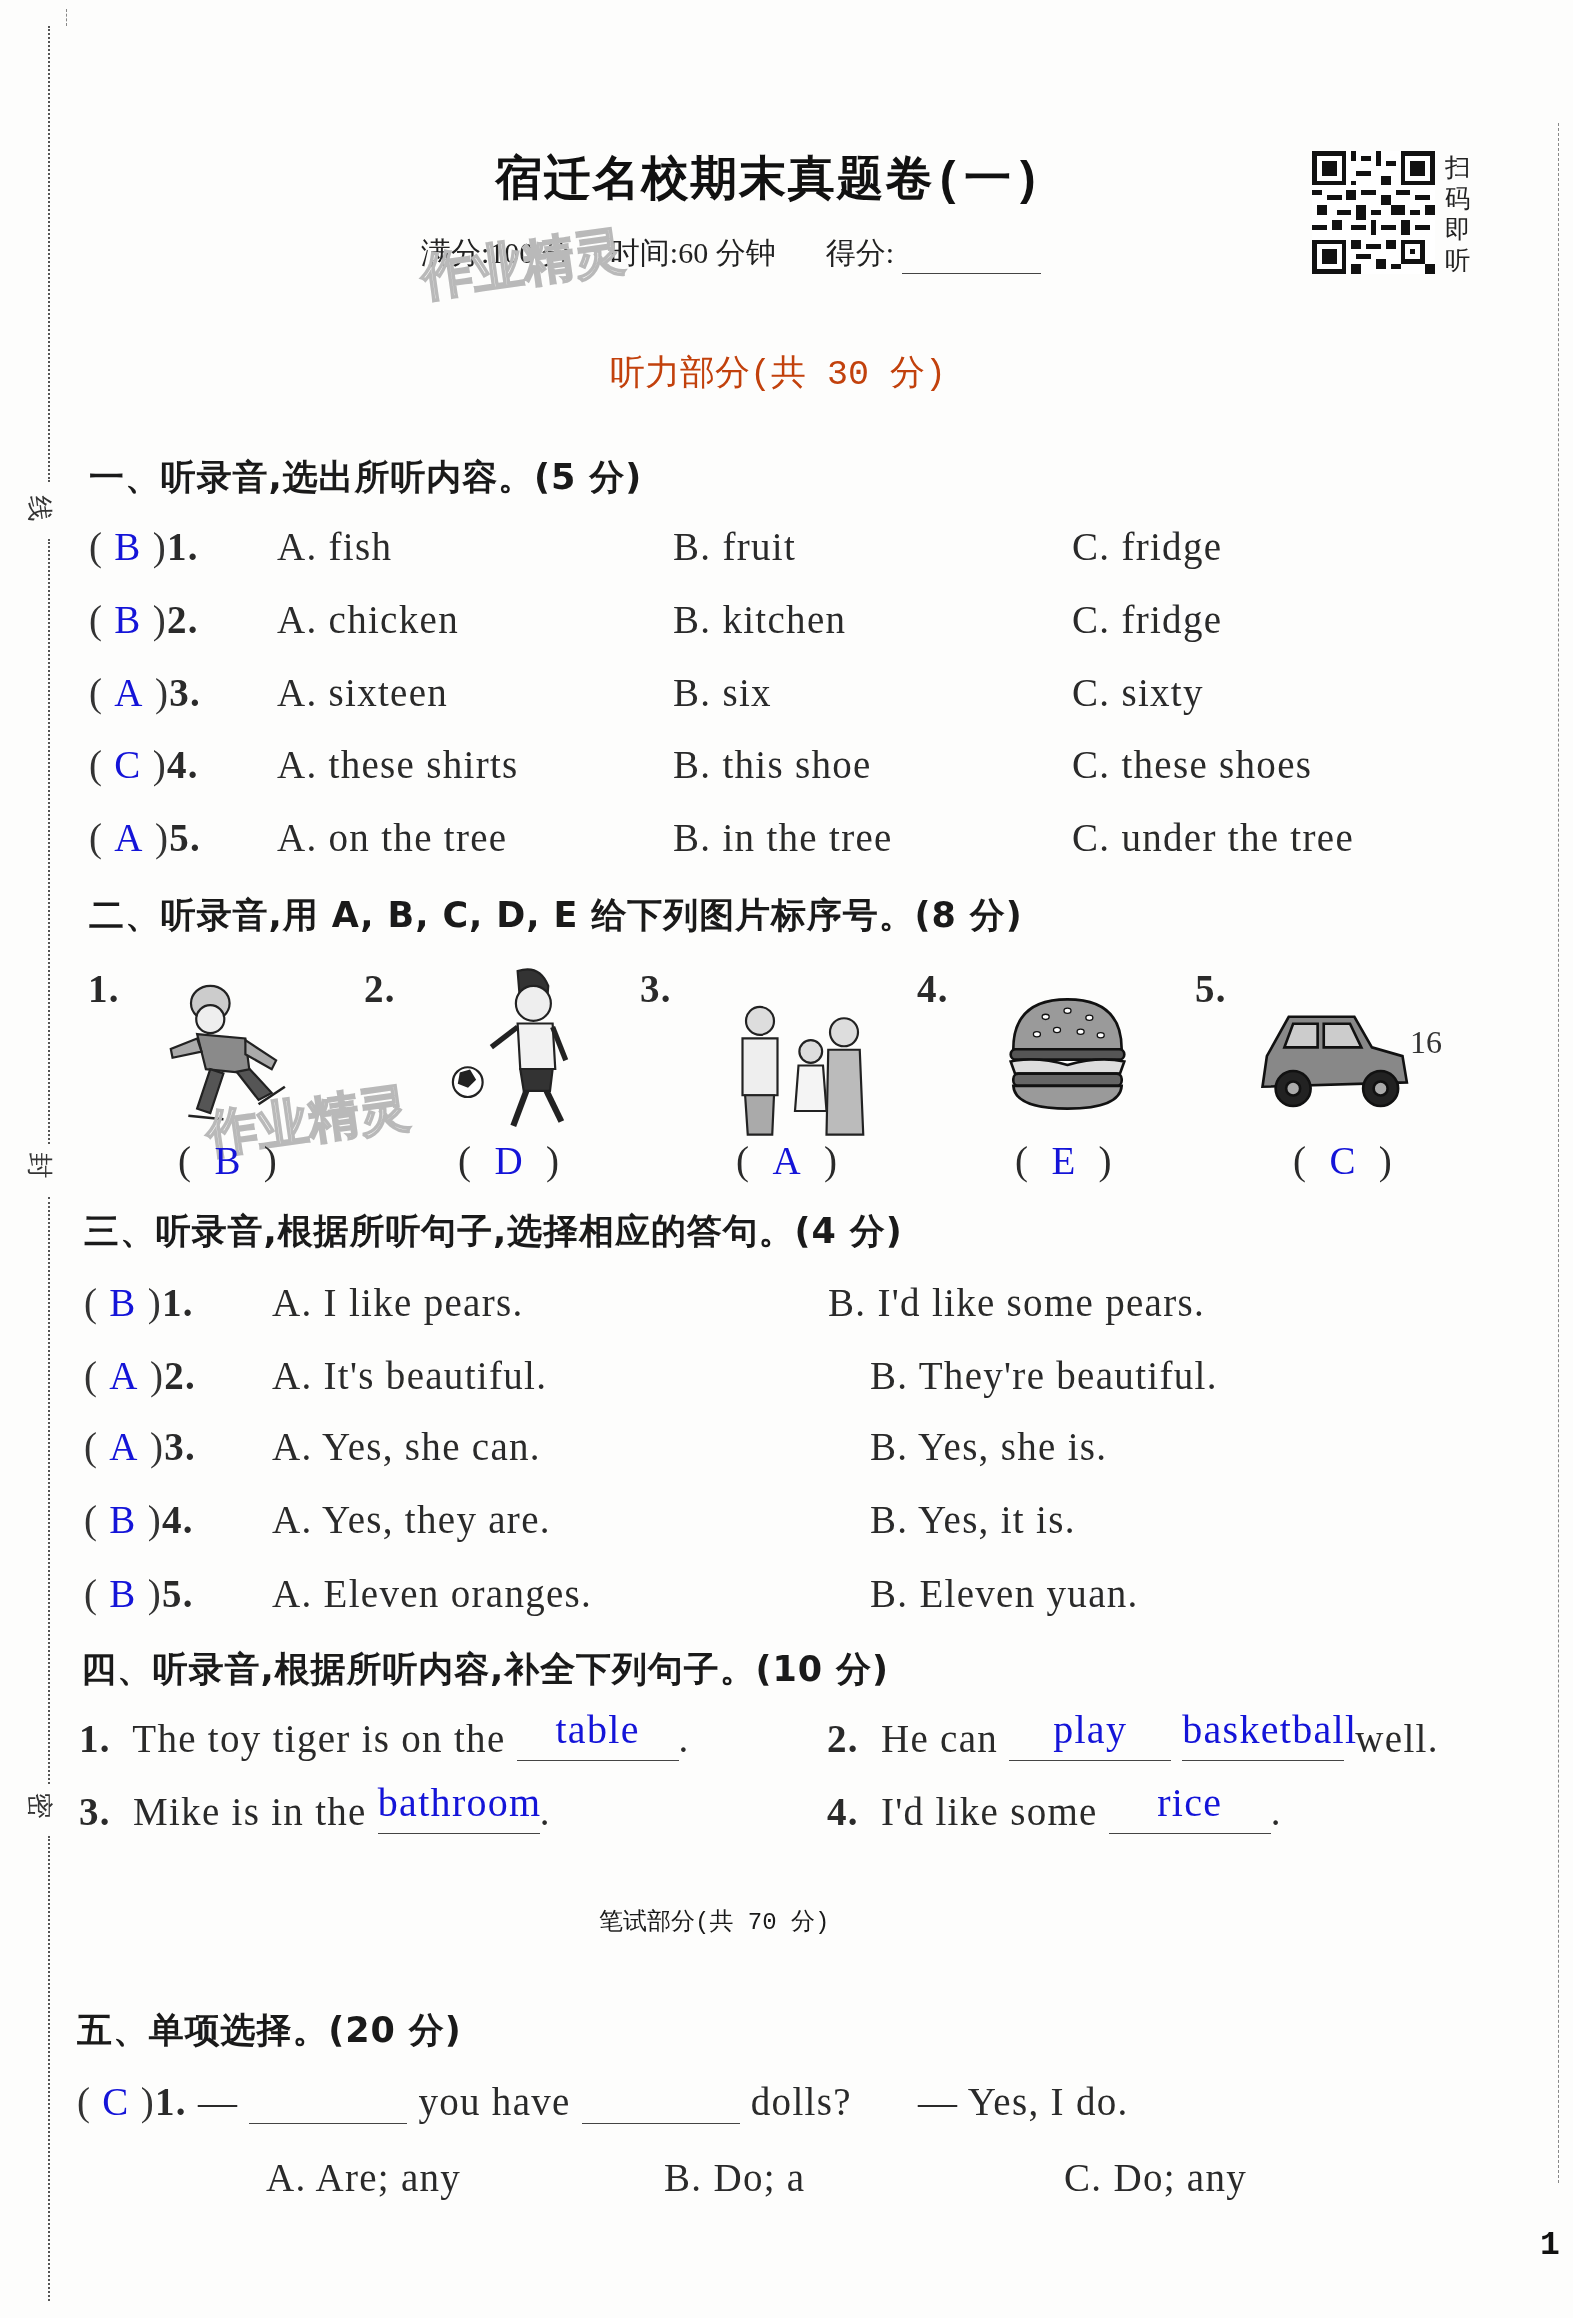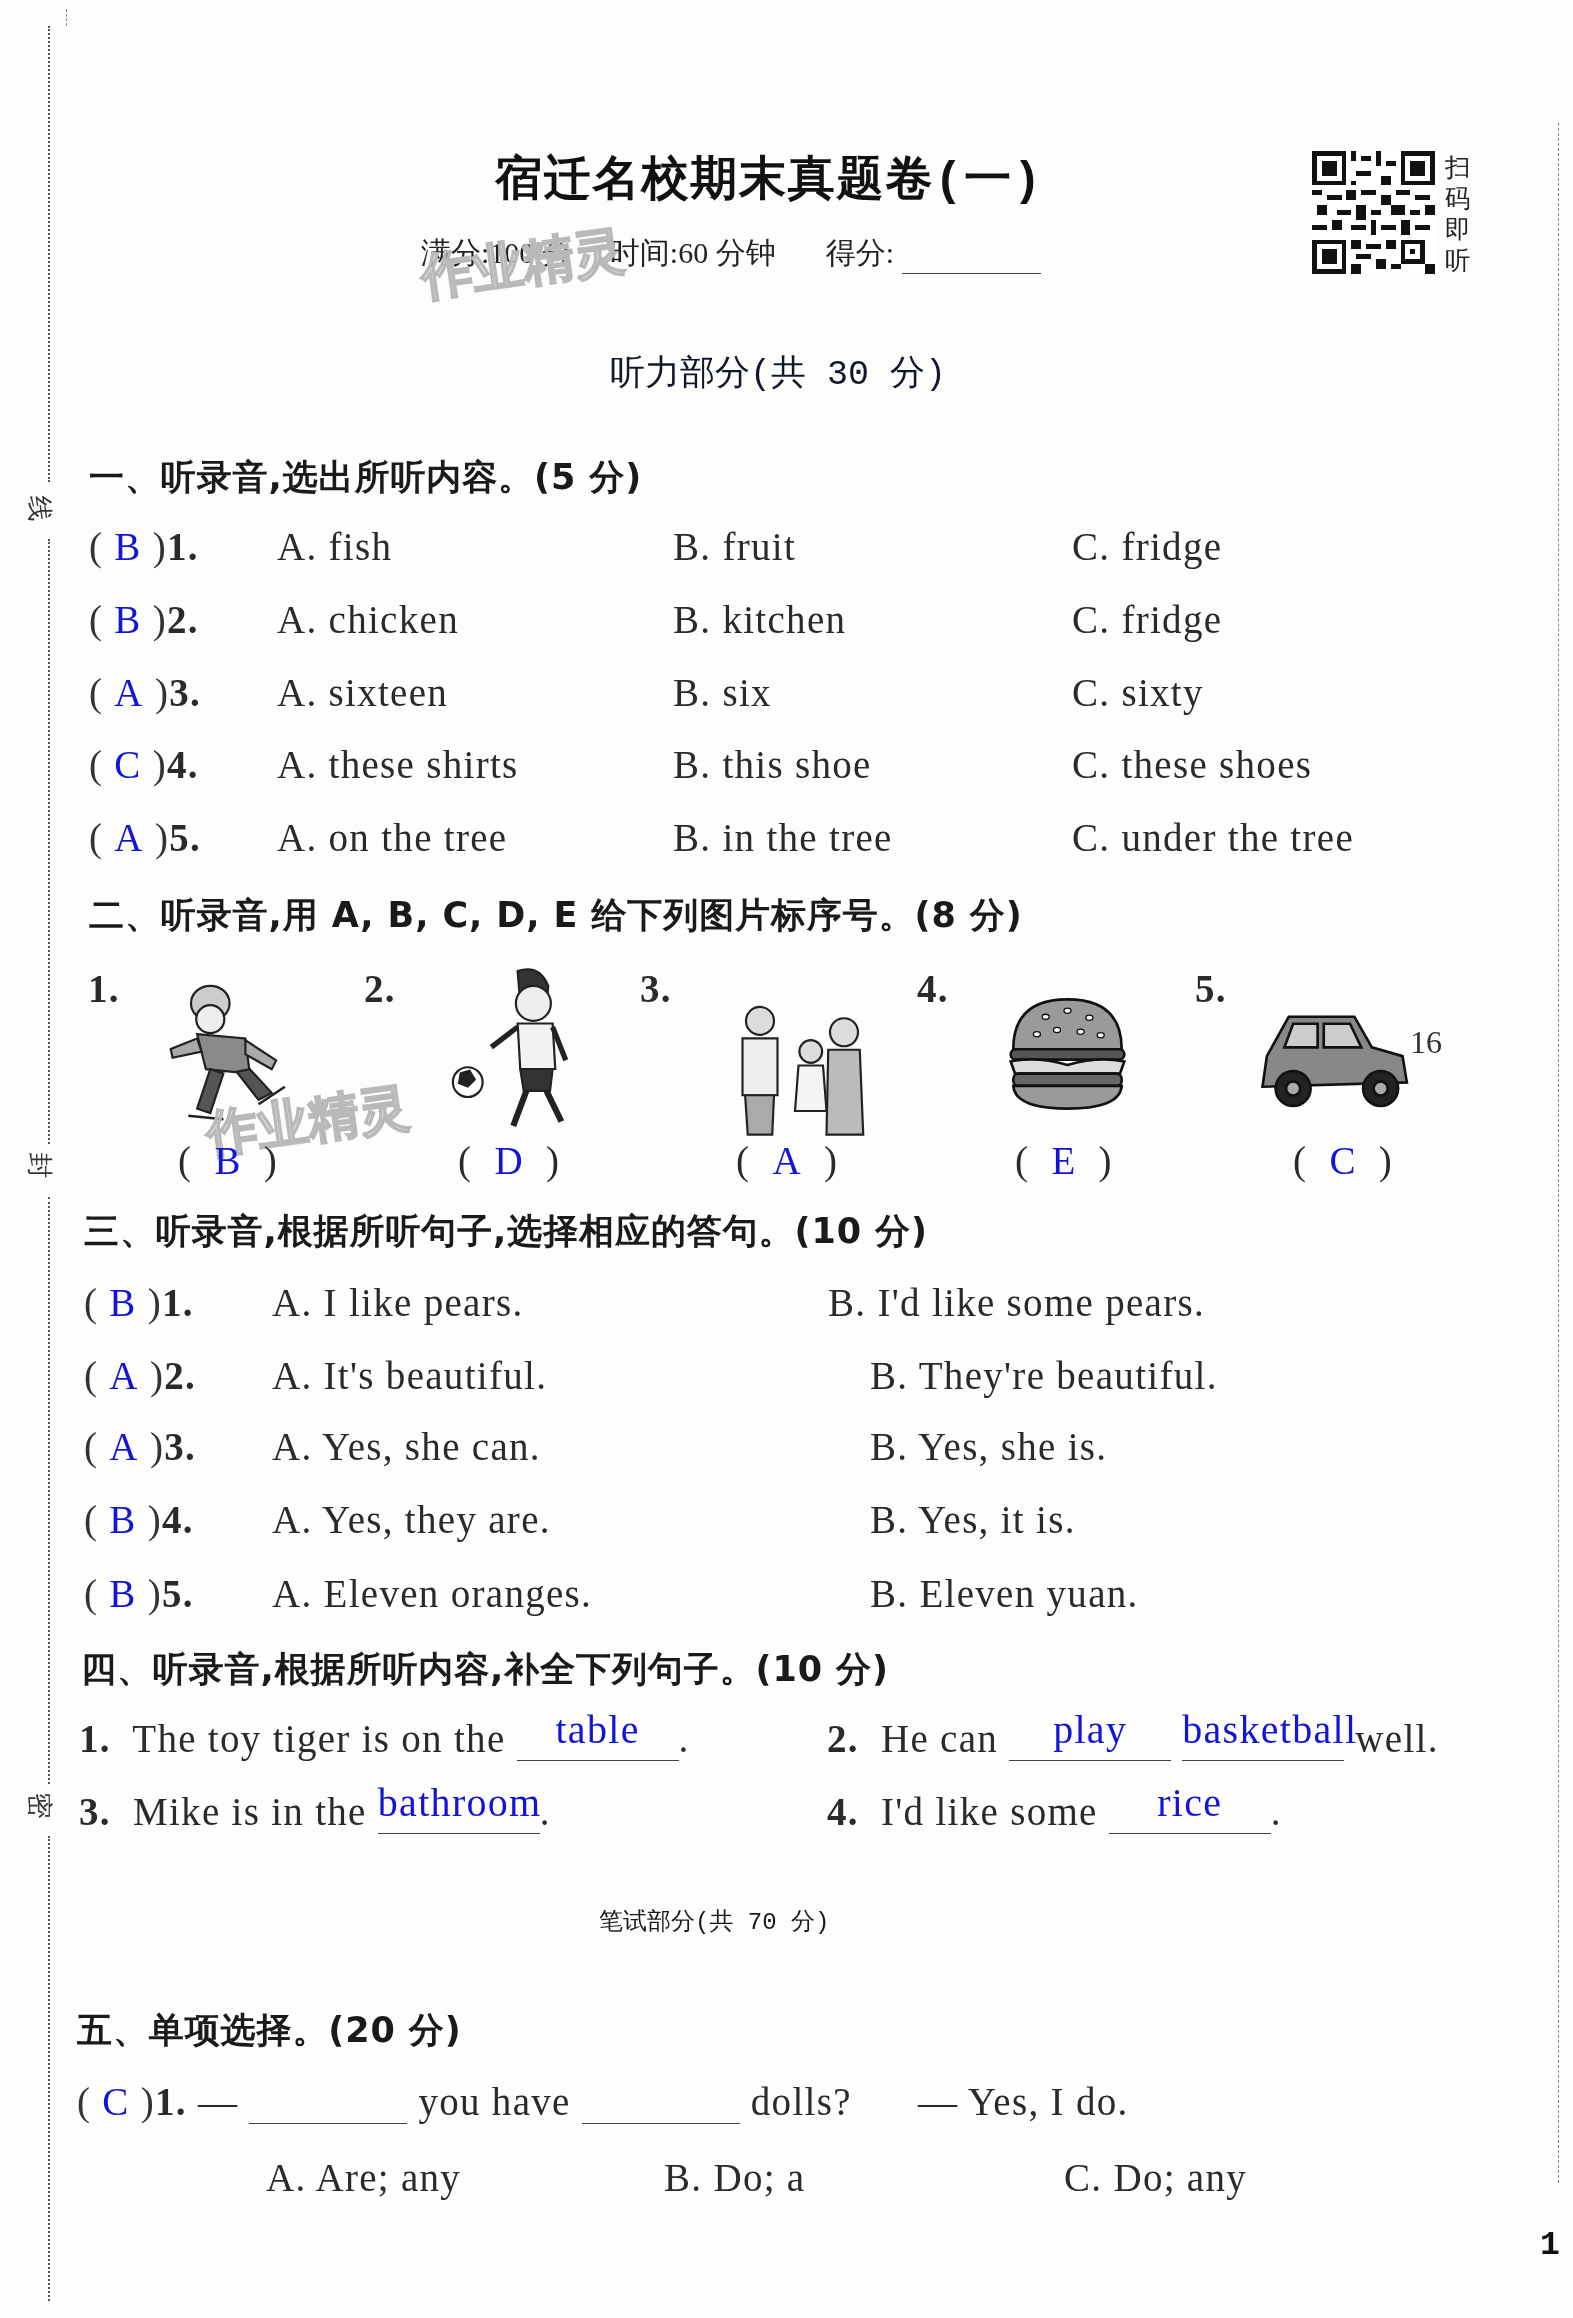--- a/index.html
+++ b/index.html
@@ -102,21 +102,21 @@
       <rect x="9" y="21" width="3" height="1"></rect>
         <rect x="13" y="22" width="2" height="2"></rect>
         <rect x="8" y="23" width="2" height="2"></rect>
         <rect x="16" y="23" width="2" height="1"></rect>
         <rect x="23" y="23" width="2" height="2"></rect>
     </g>
   </svg>
 </div>
 <div class="abs sans" style="left:1445px;top:154px;font-size:25.4px;line-height:31px;white-space:normal;width:28px;color:#222">扫码即听</div>
 
-<div class="abs sans" style="left:610px;top:349px;font-size:35px;color:#0f172a">听力部分(共 30 分)</div>
+<div class="abs sans" style="left:610px;top:349px;font-size:35px;color:#c2410c">听力部分(共 30 分)</div>
 
 <div class="abs hdr" style="left:89px;top:454px">一、听录音,选出所听内容。(5 分)</div>
 
 <div>
   <div class="abs row" style="left:89px;top:524px">
     <span class="paren">(</span>&nbsp;<span class="blue">B</span>&nbsp;<span class="paren">)</span><span class="num">1.</span>
   </div>
   <div class="abs row" style="left:277px;top:524px">A.  fish</div>
   <div class="abs row" style="left:673px;top:524px">B.  fruit</div>
   <div class="abs row" style="left:1072px;top:524px">C.  fridge</div>
@@ -227,21 +227,21 @@
 </svg>
 <div class="abs" style="left:1410px;top:1024px;font-size:32px;color:#333">16</div>
 <div class="watermark" style="left:206px;top:1087px;font-size:51px">作业精灵</div>
 
 <div class="abs row" style="left:178px;top:1138px">(&nbsp;&nbsp;<span class="blue">B</span>&nbsp;&nbsp;)</div>
 <div class="abs row" style="left:458px;top:1138px">(&nbsp;&nbsp;<span class="blue">D</span>&nbsp;&nbsp;)</div>
 <div class="abs row" style="left:736px;top:1138px">(&nbsp;&nbsp;<span class="blue">A</span>&nbsp;&nbsp;)</div>
 <div class="abs row" style="left:1015px;top:1138px">(&nbsp;&nbsp;<span class="blue">E</span>&nbsp;&nbsp;)</div>
 <div class="abs row" style="left:1293px;top:1138px">(&nbsp;&nbsp;<span class="blue">C</span>&nbsp;&nbsp;)</div>
 
-<div class="abs hdr" style="left:84px;top:1208px">三、听录音,根据所听句子,选择相应的答句。(10 分)</div>
+<div class="abs hdr" style="left:84px;top:1208px">三、听录音,根据所听句子,选择相应的答句。(4 分)</div>
 
 <div class="abs row" style="left:84px;top:1280px"><span class="paren">(</span>&nbsp;<span class="blue">B</span>&nbsp;<span class="paren">)</span><span class="num">1.</span></div>
 <div class="abs row" style="left:272px;top:1280px">A.  I like pears.</div>
 <div class="abs row" style="left:828px;top:1280px">B.  I'd like some pears.</div>
 
 <div class="abs row" style="left:84px;top:1353px"><span class="paren">(</span>&nbsp;<span class="blue">A</span>&nbsp;<span class="paren">)</span><span class="num">2.</span></div>
 <div class="abs row" style="left:272px;top:1353px">A.  It's beautiful.</div>
 <div class="abs row" style="left:870px;top:1353px">B.  They're beautiful.</div>
 
 <div class="abs row" style="left:84px;top:1424px"><span class="paren">(</span>&nbsp;<span class="blue">A</span>&nbsp;<span class="paren">)</span><span class="num">3.</span></div>

